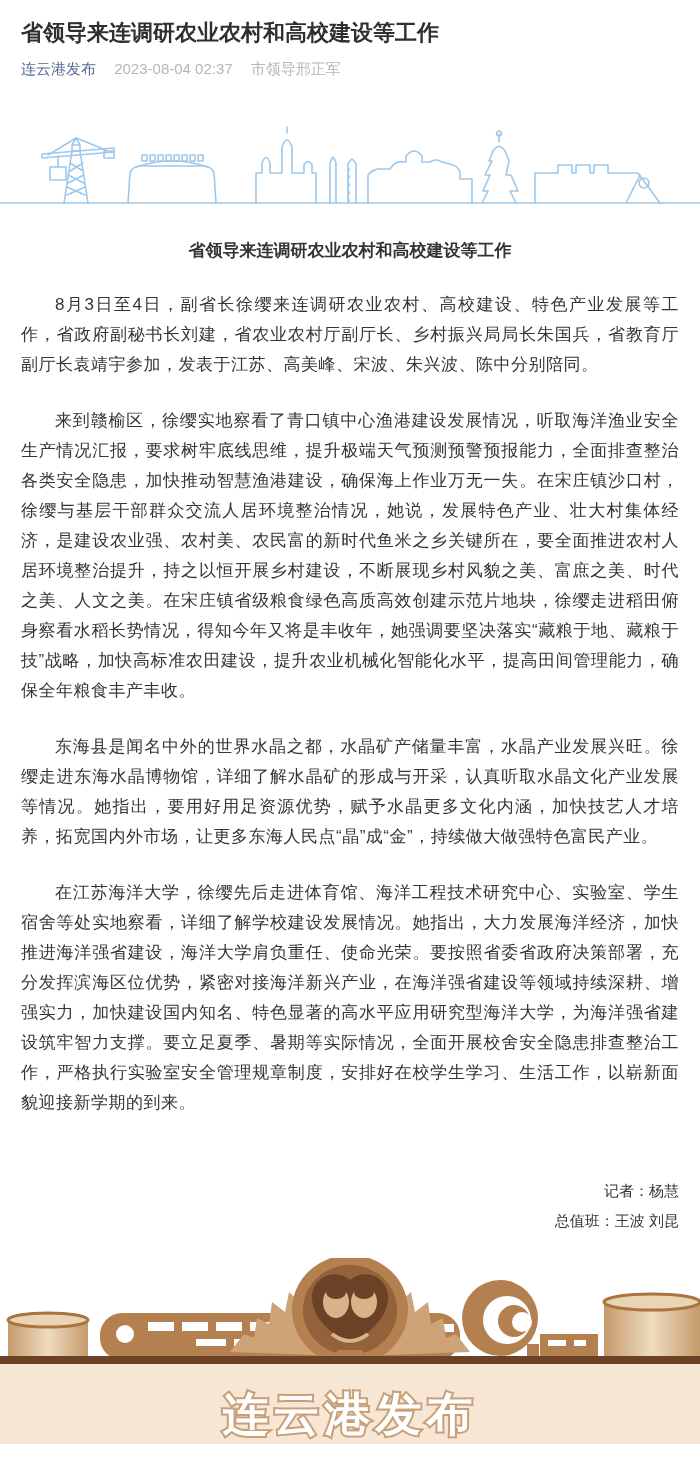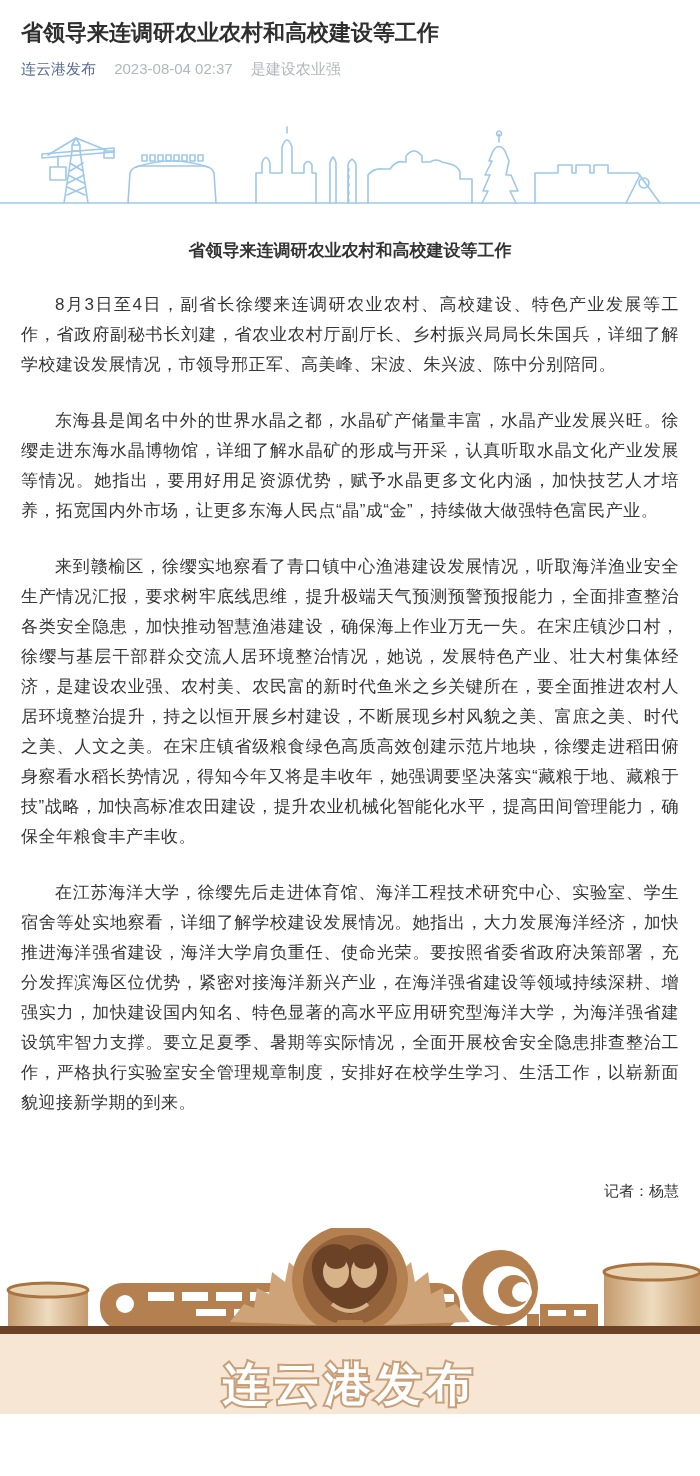--- a/index.html
+++ b/index.html
@@ -35,21 +35,21 @@
 </head>
 <body>
 
 <div class="page">
 
   <h1 class="page-title">省领导来连调研农业农村和高校建设等工作</h1>
 
   <div class="byline">
     <span class="source">连云港发布</span>
     <span class="meta">2023-08-04 02:37</span>
-    <span class="meta">是建设农业强</span>
+    <span class="meta">市领导邢正军</span>
   </div>
 
   <div class="skyline-wrap">
     <svg width="700" height="105" viewBox="0 0 700 105">
       <g fill="none" stroke="#9dc8eb" stroke-width="1.6" stroke-linejoin="round" stroke-linecap="round">
 
         <path d="M0,86 H700"></path>
 
         <path d="M64,86 L72,34 M88,86 L80,34 M67,78 L85,70 M85,78 L67,70 M68,66 L84,58 M84,66 L68,58 M70,54 L83,46 M83,54 L70,46"></path>
         <path d="M72,34 h8 v-6 h-8 z M72,28 L76,21 L80,28"></path>
@@ -75,27 +75,28 @@
 
         <path d="M535,86 V56 H558 V48 H572 V56 H576 V48 H590 V56 H594 V48 H608 V56 H638 L660,86"></path>
         <path d="M640,58 L626,86"></path>
         <circle cx="644" cy="66" r="5"></circle>
       </g>
     </svg>
   </div>
 
   <h2 class="article-heading">省领导来连调研农业农村和高校建设等工作</h2>
 
-  <p class="para">8月3日至4日，副省长徐缨来连调研农业农村、高校建设、特色产业发展等工作，省政府副秘书长刘建，省农业农村厅副厅长、乡村振兴局局长朱国兵，详细了解学校建设发展情况，市领导邢正军、高美峰、宋波、朱兴波、陈中分别陪同。</p>
+  <p class="para">8月3日至4日，副省长徐缨来连调研农业农村、高校建设、特色产业发展等工作，省政府副秘书长刘建，省农业农村厅副厅长、乡村振兴局局长朱国兵，省教育厅副厅长袁靖宇参加，发表于江苏、高美峰、宋波、朱兴波、陈中分别陪同。</p>
+  <p class="para">来到赣榆区，徐缨实地察看了青口镇中心渔港建设发展情况，听取海洋渔业安全生产情况汇报，要求树牢底线思维，提升极端天气预测预警预报能力，全面排查整治各类安全隐患，加快推动智慧渔港建设，确保海上作业万无一失。在宋庄镇沙口村，徐缨与基层干部群众交流人居环境整治情况，她说，发展特色产业、壮大村集体经济，是建设农业强、农村美、农民富的新时代鱼米之乡关键所在，要全面推进农村人居环境整治提升，持之以恒开展乡村建设，不断展现乡村风貌之美、富庶之美、时代之美、人文之美。在宋庄镇省级粮食绿色高质高效创建示范片地块，徐缨走进稻田俯身察看水稻长势情况，得知今年又将是丰收年，她强调要坚决落实“藏粮于地、藏粮于技”战略，加快高标准农田建设，提升农业机械化智能化水平，提高田间管理能力，确保全年粮食丰产丰收。</p>
   <p class="para">东海县是闻名中外的世界水晶之都，水晶矿产储量丰富，水晶产业发展兴旺。徐缨走进东海水晶博物馆，详细了解水晶矿的形成与开采，认真听取水晶文化产业发展等情况。她指出，要用好用足资源优势，赋予水晶更多文化内涵，加快技艺人才培养，拓宽国内外市场，让更多东海人民点“晶”成“金”，持续做大做强特色富民产业。</p>
-  <p class="para">来到赣榆区，徐缨实地察看了青口镇中心渔港建设发展情况，听取海洋渔业安全生产情况汇报，要求树牢底线思维，提升极端天气预测预警预报能力，全面排查整治各类安全隐患，加快推动智慧渔港建设，确保海上作业万无一失。在宋庄镇沙口村，徐缨与基层干部群众交流人居环境整治情况，她说，发展特色产业、壮大村集体经济，是建设农业强、农村美、农民富的新时代鱼米之乡关键所在，要全面推进农村人居环境整治提升，持之以恒开展乡村建设，不断展现乡村风貌之美、富庶之美、时代之美、人文之美。在宋庄镇省级粮食绿色高质高效创建示范片地块，徐缨走进稻田俯身察看水稻长势情况，得知今年又将是丰收年，她强调要坚决落实“藏粮于地、藏粮于技”战略，加快高标准农田建设，提升农业机械化智能化水平，提高田间管理能力，确保全年粮食丰产丰收。</p>
   <p class="para">在江苏海洋大学，徐缨先后走进体育馆、海洋工程技术研究中心、实验室、学生宿舍等处实地察看，详细了解学校建设发展情况。她指出，大力发展海洋经济，加快推进海洋强省建设，海洋大学肩负重任、使命光荣。要按照省委省政府决策部署，充分发挥滨海区位优势，紧密对接海洋新兴产业，在海洋强省建设等领域持续深耕、增强实力，加快建设国内知名、特色显著的高水平应用研究型海洋大学，为海洋强省建设筑牢智力支撑。要立足夏季、暑期等实际情况，全面开展校舍安全隐患排查整治工作，严格执行实验室安全管理规章制度，安排好在校学生学习、生活工作，以崭新面貌迎接新学期的到来。</p>
 
   <div class="credits">
     <div class="credit-line">记者：杨慧</div>
+    <div class="credit-line">总值班：王波 刘昆</div>
   </div>
 
   <div class="banner-wrap">
     <svg width="700" height="186" viewBox="0 0 700 186">
       <defs>
         <linearGradient id="tankGrad" x1="0" y1="0" x2="1" y2="0">
           <stop offset="0" stop-color="#c49a6c"></stop>
           <stop offset="0.5" stop-color="#eedcbf"></stop>
           <stop offset="1" stop-color="#c49a6c"></stop>
         </linearGradient>

